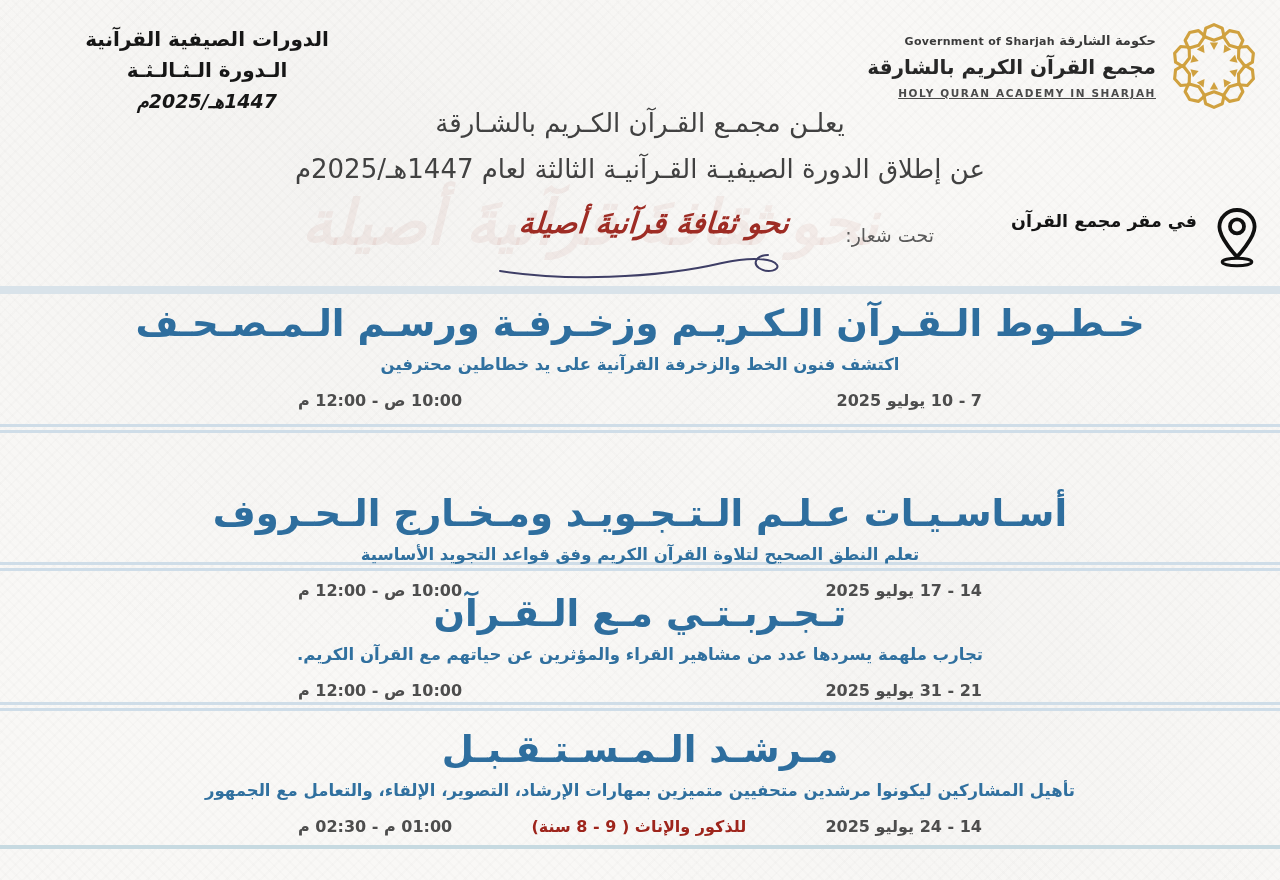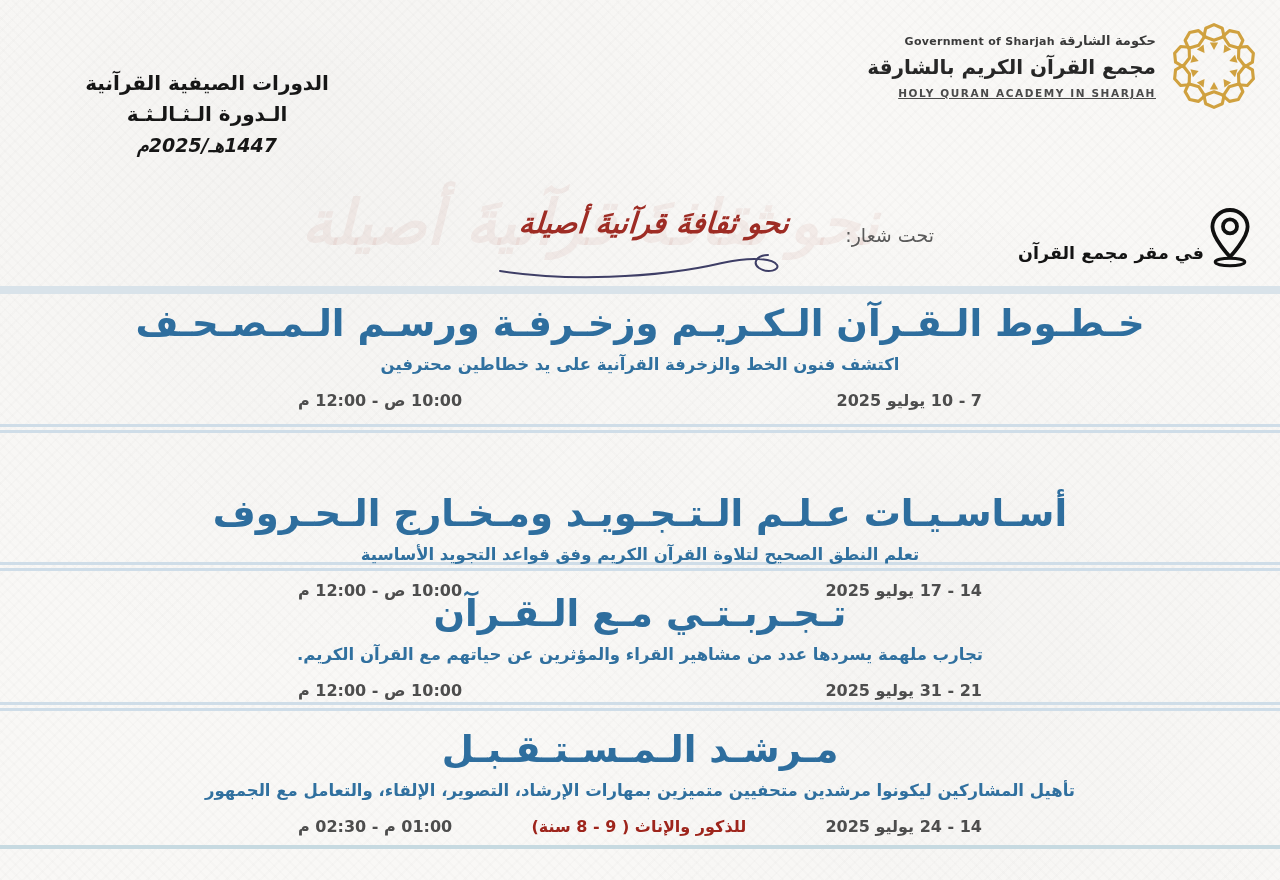--- a/index.html
+++ b/index.html
@@ -10,21 +10,21 @@
     background-color:#f9f8f6;
     background-image:
       radial-gradient(circle at 25% 20%, rgba(0,0,0,0.018), transparent 45%),
       radial-gradient(circle at 75% 70%, rgba(0,0,0,0.014), transparent 40%),
       repeating-linear-gradient(45deg, rgba(0,0,0,0.013) 0 2px, transparent 2px 7px),
       repeating-linear-gradient(-45deg, rgba(0,0,0,0.010) 0 2px, transparent 2px 8px);
   }
 
   
   .hdr-left { position:absolute; top:24px; right:auto; left:52px; width:310px;
-    text-align:center; color:#161616; font-weight:bold; line-height:31px;margin-top:44px; }
+    text-align:center; color:#161616; font-weight:bold; line-height:31px; }
   .hdr-left .l1 { font-size:20px; }
   .hdr-left .l2 { font-size:20px; letter-spacing:1px; }
   .hdr-left .l3 { font-size:19px; font-style:italic; }
 
   .logo-block { position:absolute; top:20px; right:20px; display:flex; align-items:center; direction:ltr; }
   .logo-text { text-align:right; margin-right:12px; }
   .gov-line { font-size:11px; font-weight:bold; color:#3a3a3a; letter-spacing:.3px; }
   .gov-line .gov-ar { font-size:13px; }
   .academy-ar { font-size:20px; font-weight:bold; color:#272727; margin-top:7px; }
   .academy-en { font-size:10.5px; font-weight:bold; letter-spacing:1.6px; color:#4a4a4a; margin-top:8px;text-decoration:underline; }
@@ -38,21 +38,21 @@
     font-size:17px; font-weight:bold; color:#1b1b1b; line-height:36px; }
 
   .slogan-label { position:absolute; top:224px; right:346px; font-size:19px; color:#5a5a5a; }
   .slogan { position:absolute; top:206px; left:478px; width:352px; text-align:center;
     color:#9e2c24; font-size:29px; font-weight:bold; font-style:italic; transform:skewX(-4deg); }
   .flourish { position:absolute; top:252px; left:494px; }
   .watermark { position:absolute; top:186px; left:260px; width:660px; text-align:center;
     font-size:62px; font-weight:bold; font-style:italic; color:rgba(168,70,60,0.07);
     pointer-events:none; white-space:nowrap; }
 
-  .loc-block { position:absolute; top:206px; right:24px; display:flex; align-items:flex-end; }
+  .loc-block { position:absolute; top:206px; right:17px; display:flex; align-items:flex-start; gap:14px; }
   .loc-text { font-size:17.5px; font-weight:bold; color:#141414; line-height:30px; text-align:right; }
 
   
   .div-thick { position:absolute; left:0; right:0; height:8px; background:#d9e3ea; }
   .div-double { position:absolute; left:0; right:0; height:9px;
     background:linear-gradient(to bottom, #cfdde8 0 3px, rgba(255,255,255,0) 3px 6px, #cfdde8 6px 9px); }
   .bottom-line { position:absolute; left:0; right:0; height:4px; background:#c7dae1; }
 
   
   .course { position:absolute; left:0; right:0; text-align:center; }
@@ -101,20 +101,24 @@
         <use href="#em" transform="rotate(144)"></use>
         <use href="#em" transform="rotate(180)"></use>
         <use href="#em" transform="rotate(216)"></use>
         <use href="#em" transform="rotate(252)"></use>
         <use href="#em" transform="rotate(288)"></use>
         <use href="#em" transform="rotate(324)"></use>
       </svg>
     </span>
   </div>
 
+  <div class="announce">
+    <div>يعلـن مجمـع القـرآن الكـريم بالشـارقة</div>
+    <div>عن إطلاق الدورة الصيفيـة القـرآنيـة الثالثة لعام 1447هـ/2025م</div>
+  </div>
 
 
   <div class="slogan-label">تحت شعار:</div>
   <div class="slogan">نحو ثقافةَ قرآنيةَ أصيلة</div>
   <div class="flourish">
     <svg width="310" height="28" viewBox="0 0 310 28">
       <path d="M6 19 C 70 29, 160 27, 228 11 C 256 5, 278 6, 283 13 C 286 18, 274 22, 265 16 C 258 11, 263 3, 274 3" fill="none" stroke="#3e3e66" stroke-width="2" stroke-linecap="round"></path>
     </svg>
   </div>
 

